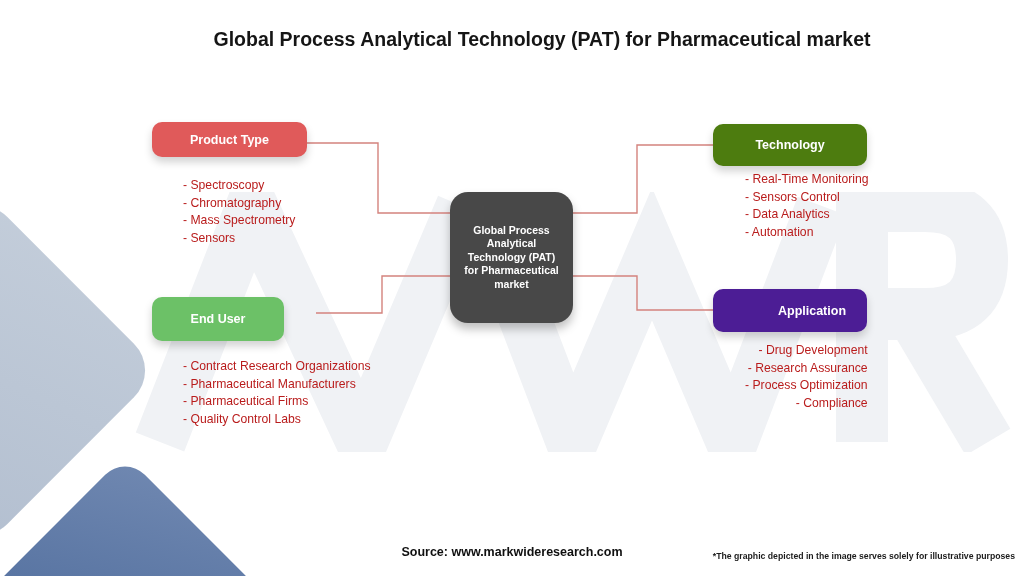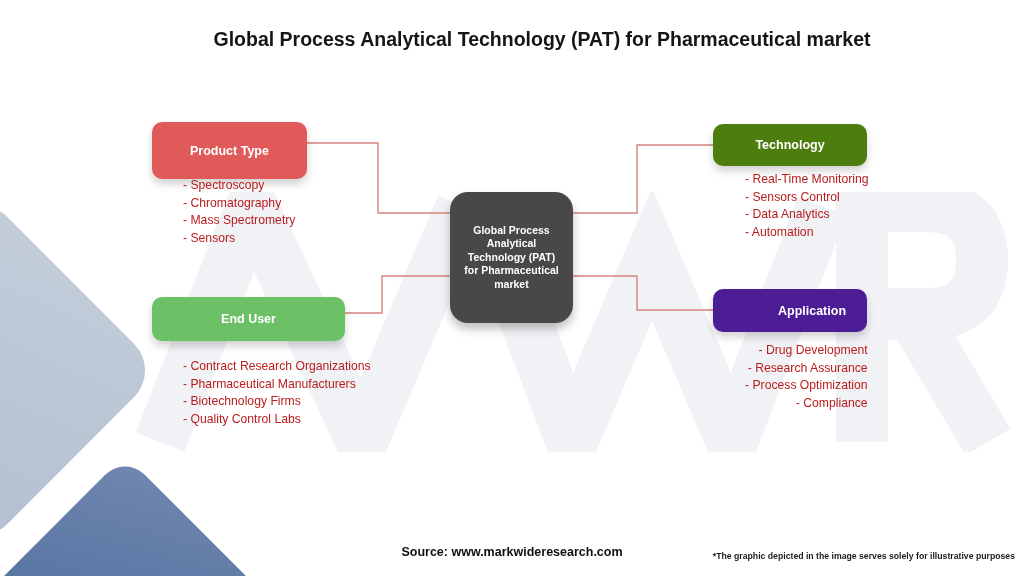--- a/index.html
+++ b/index.html
@@ -38,23 +38,23 @@
 
   
   .connectors { position:absolute; inset:0; width:1024px; height:576px; pointer-events:none; }
 
   
   .node-box {
     position:absolute; display:flex; align-items:center; justify-content:center;
     color:#ffffff; font-weight:bold; font-size:12.5px;
     border-radius:10px; box-shadow:0 5px 8px rgba(0,0,0,.18);
   }
-  .product     { left:152px; top:122px; width:155px; height:57px; background:#e05a5a; }
+  .product     { left:152px; top:122px; width:155px; height:35px; background:#e05a5a; }
   .technology  { left:713px; top:124px; width:154px; height:42px; background:#4d7c0f; }
-  .end-user    { left:152px; top:297px; width:193px; height:44px; background:#6cc167; }
+  .end-user    { left:152px; top:297px; width:132px; height:44px; background:#6cc167; }
   .application { left:713px; top:289px; width:154px; height:43px; background:#4c1d95;padding-left:44px; }
 
   .center-node {
     position:absolute; left:450px; top:192px; width:123px; height:131px;
     background:#484848; border-radius:18px;
     display:flex; align-items:center; justify-content:center;
     padding:10px; text-align:center;
     color:#ffffff; font-weight:bold; font-size:10.5px; line-height:13.5px;
     box-shadow:0 6px 10px rgba(0,0,0,.25);
   }
@@ -120,21 +120,21 @@
       <div>- Real-Time Monitoring</div>
       <div>- Sensors Control</div>
       <div>- Data Analytics</div>
       <div>- Automation</div>
     </div>
 
   <div class="node-box end-user">End User</div>
   <div class="node-list list-end-user">
       <div>- Contract Research Organizations</div>
       <div>- Pharmaceutical Manufacturers</div>
-      <div>- Biotechnology Firms</div>
+      <div>- Pharmaceutical Firms</div>
       <div>- Quality Control Labs</div>
     </div>
 
   <div class="node-box application">Application</div>
   <div class="node-list list-application">
       <div>- Drug Development</div>
       <div>- Research Assurance</div>
       <div>- Process Optimization</div>
       <div>- Compliance</div>
     </div>

